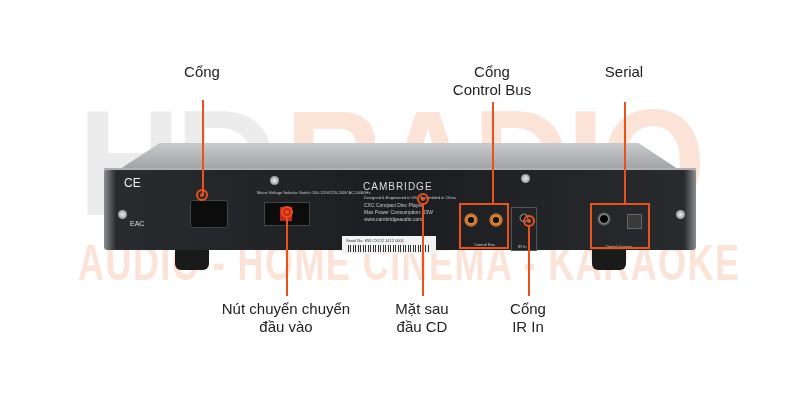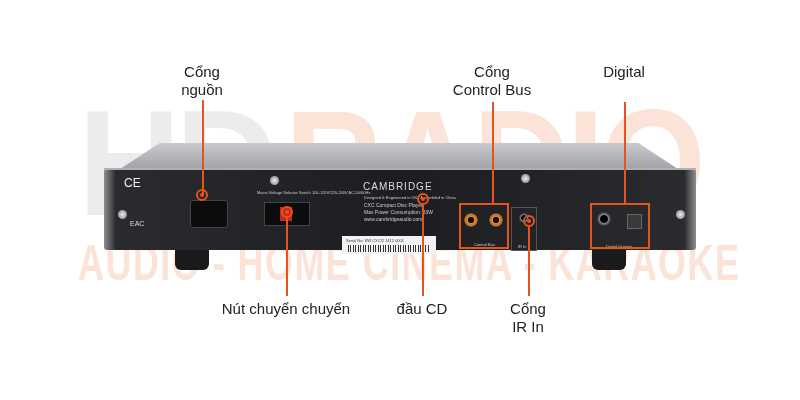--- a/index.html
+++ b/index.html
@@ -94,32 +94,33 @@
 <div class="lineV" style="left:286px;top:218px;height:78px;"></div>
 
 <div class="ring" style="left:417px;top:193px;"></div>
 <div class="lineV" style="left:422px;top:205px;height:91px;"></div>
 
 <div class="ring" style="left:523px;top:215px;"></div>
 <div class="lineV" style="left:528px;top:227px;height:69px;"></div>
 
 <div class="label" style="left:162px;top:63px;width:80px;">
   <div>Cổng</div>
-  <div>nguồn</div>
 </div>
 <div class="label" style="left:442px;top:63px;width:100px;">
   <div>Cổng</div>
   <div>Control Bus</div>
 </div>
 <div class="label" style="left:584px;top:63px;width:80px;">
-  <div>Digital</div>
+  <div>Serial</div>
 </div>
 
 <div class="label" style="left:216px;top:300px;width:140px;">
   <div>Nút chuyển chuyển</div>
+  <div>đầu vào</div>
 </div>
 <div class="label" style="left:382px;top:300px;width:80px;">
+  <div>Mặt sau</div>
   <div>đầu CD</div>
 </div>
 <div class="label" style="left:498px;top:300px;width:60px;">
   <div>Cổng</div>
   <div>IR In</div>
 </div>
 
 </body></html>

